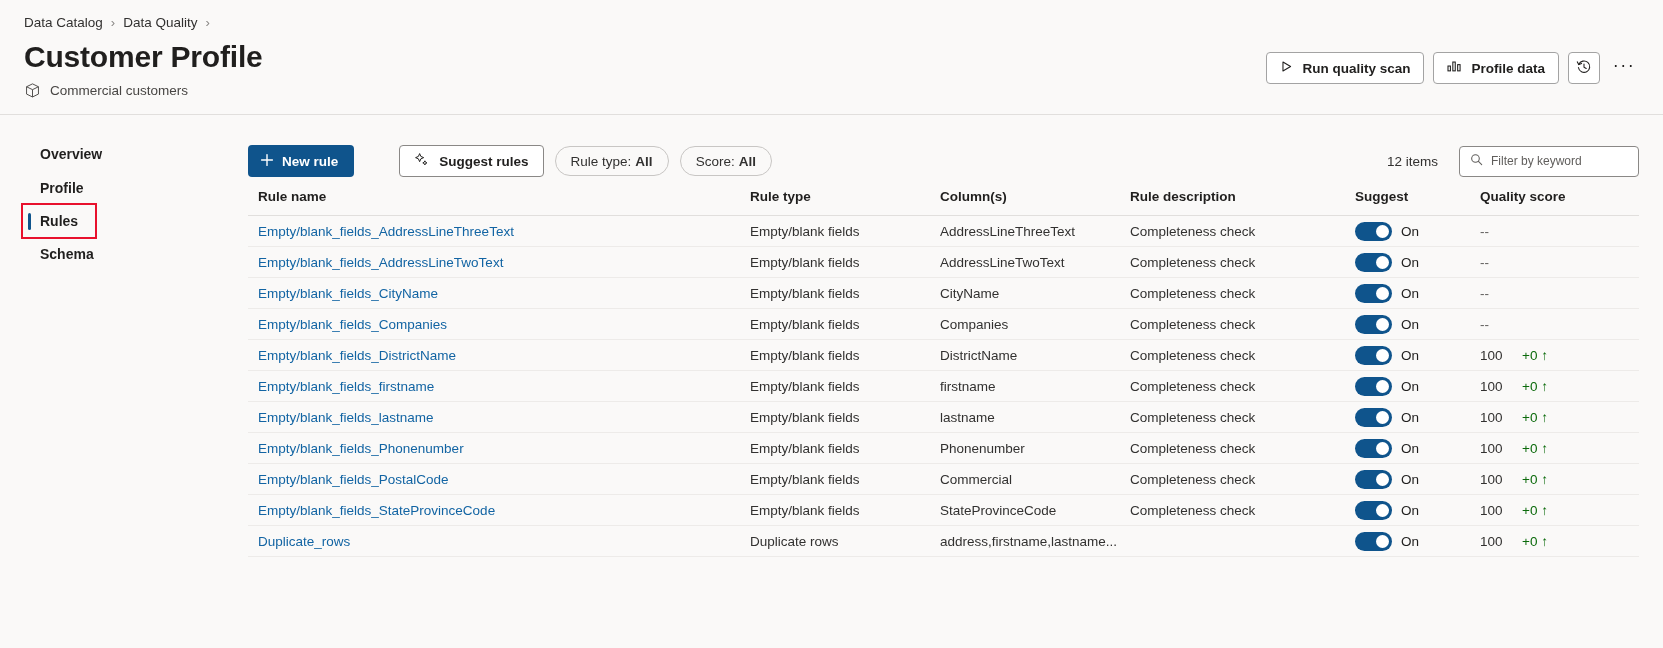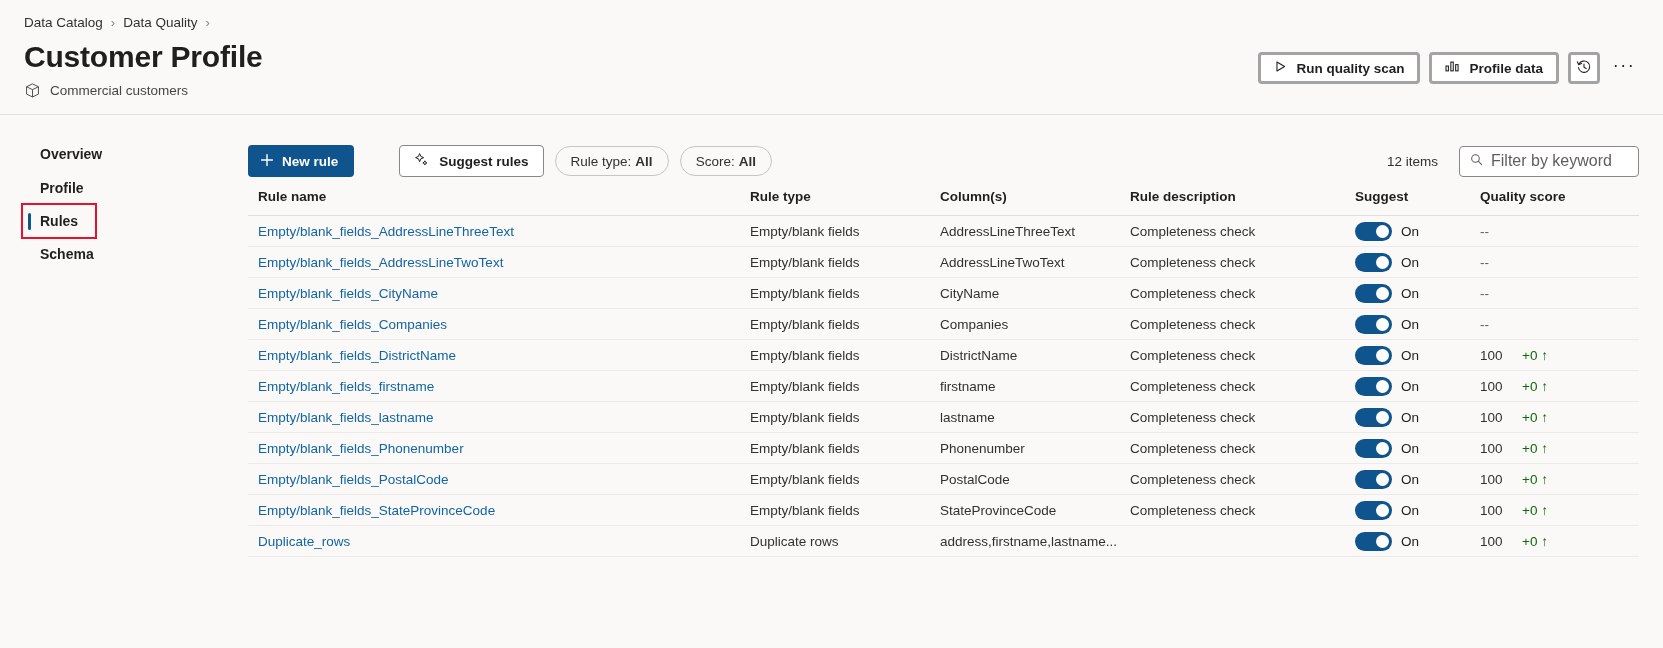--- a/index.html
+++ b/index.html
@@ -64,21 +64,21 @@
     align-items: center;
     gap: 9px;
   }
   .btn {
     display: inline-flex;
     align-items: center;
     justify-content: center;
     gap: 9px;
     height: 32px;
     padding: 0 13px;
-    border: 3px solid #a3a3a3;
+    border: 1px solid #a3a3a3;
     border-radius: 4px;
     background: #ffffff;
     font-size: 13.5px;
     font-weight: 600;
     color: #201f1e;
     cursor: pointer;
     white-space: nowrap;
     font-family: "Liberation Sans", sans-serif;
   }
   .btn.icon-only { width: 32px; padding: 0; }
@@ -221,21 +221,21 @@
     height: 31px;
     padding: 0 10px;
     border: 1px solid #8a8886;
     border-radius: 4px;
     background: #ffffff;
   }
   .search-box input {
     border: none;
     outline: none;
     flex: 1;
-    font-size: 16px;
+    font-size: 12px;
     color: #323130;
     background: transparent;
     font-family: "Liberation Sans", sans-serif;
     min-width: 0;
   }
   .search-box input::placeholder { color: #605e5c; }
 
   
   table.rules {
     width: 100%;
@@ -599,21 +599,21 @@
             <td class="col-score">
               <div class="score-cell">
                 <span class="score-val">100</span>
                 <span class="score-delta">+0 ↑</span>
               </div>
             </td>
           </tr>
           <tr>
             <td class="col-name"><a class="rule-link">Empty/blank_fields_PostalCode</a></td>
             <td class="col-type">Empty/blank fields</td>
-            <td class="col-cols">PostalCode</td>
+            <td class="col-cols">Commercial</td>
             <td class="col-desc">Completeness check</td>
             <td class="col-status">
               <div class="status-cell">
                 <div class="toggle">
                   <div class="knob"></div>
                 </div>
                 <span class="status-label">On</span>
               </div>
             </td>
             <td class="col-score">

